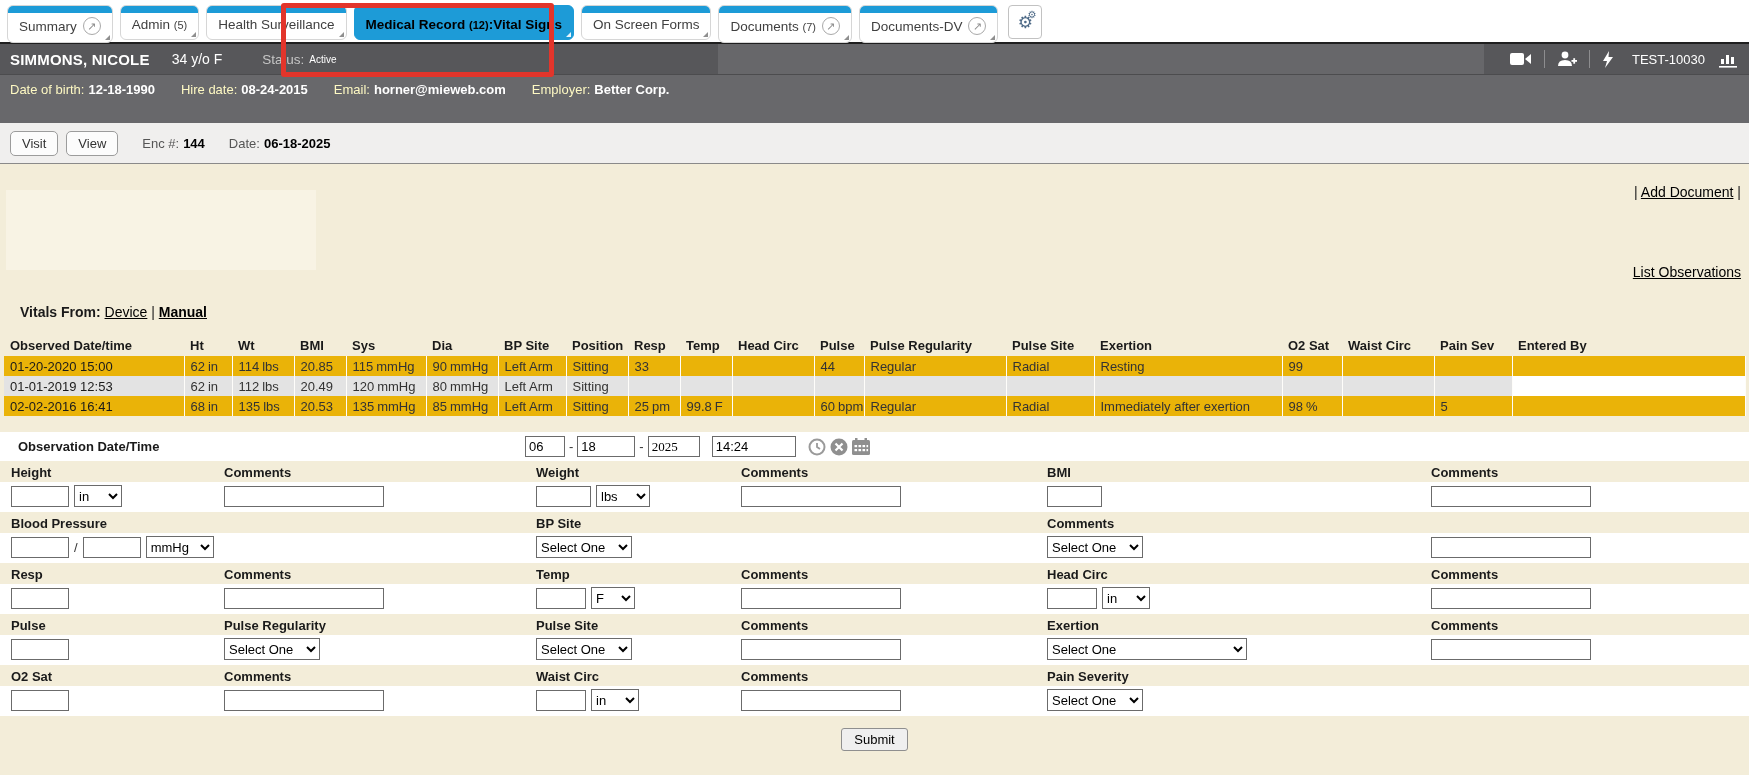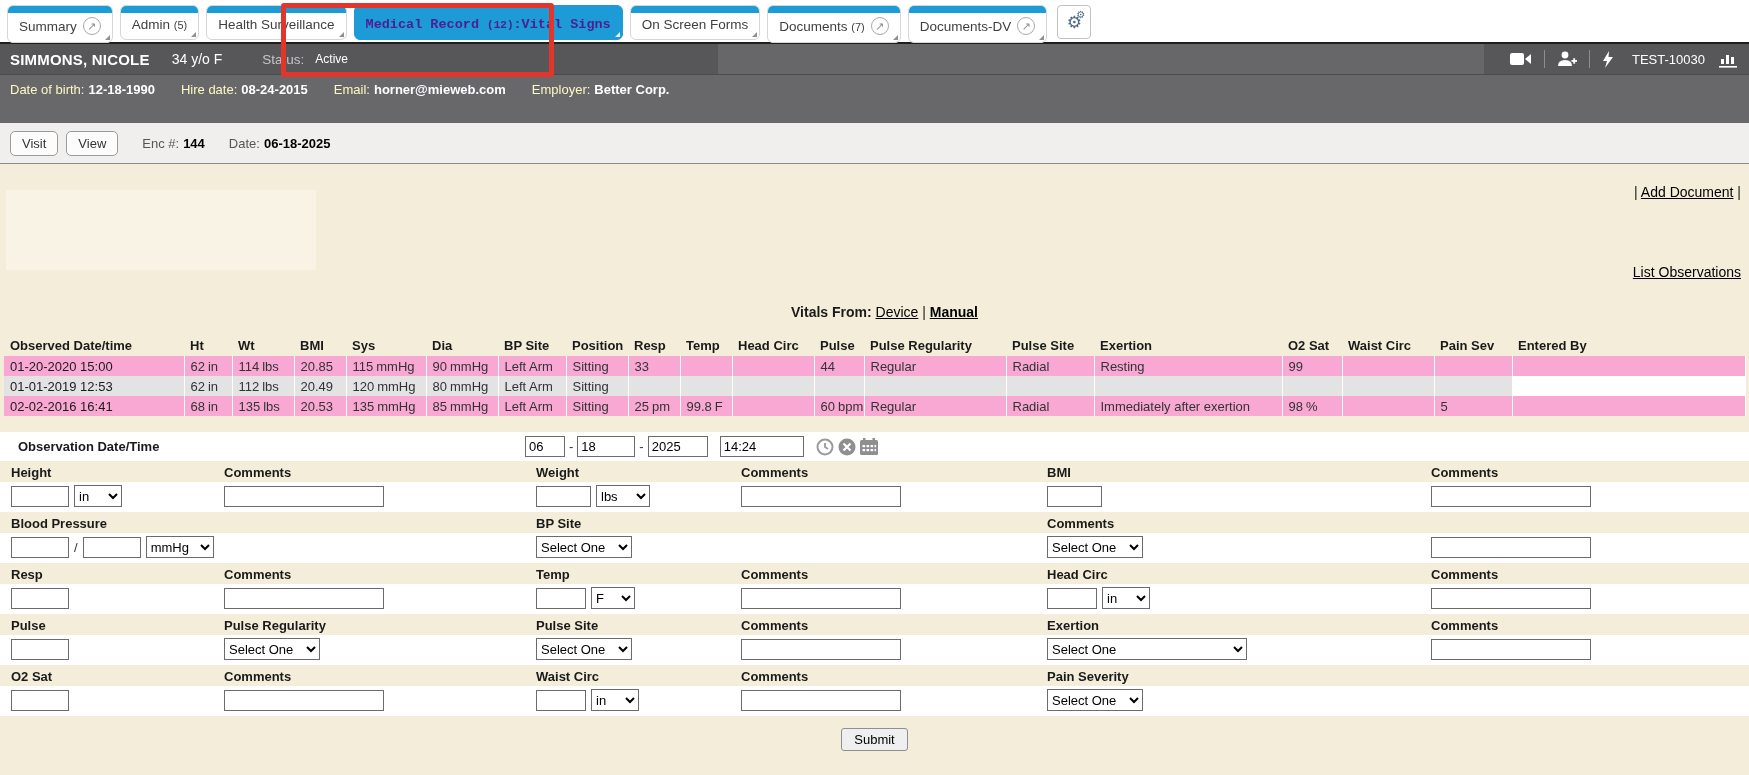--- a/index.html
+++ b/index.html
@@ -6,38 +6,38 @@
   html,body { background:#fff; }
   body { font-family:"Liberation Sans", sans-serif; font-size:13px; color:#1a1a1a; }
   #page { position:relative; width:1749px; height:775px; overflow:hidden; background:#f3edd9; }
 
   
   .tabbar { position:relative; height:44px; background:#fff; border-bottom:2px solid #1f1f1f; display:flex; align-items:flex-start; padding:5px 0 0 7px; }
   .tab { position:relative; display:inline-flex; flex-direction:column; margin-right:7px; border:1px solid #d6d6d6; border-radius:6px; overflow:hidden; background:#fff; cursor:pointer; }
   .tab .topbar { height:7px; background:#1d9bd7; }
   .tab .tbody { display:flex; align-items:center; gap:6px; padding:4px 11px 7px 11px; font-size:13.5px; color:#3f3f3f; }
   .tab.active { background:#1d9bd7; border-color:#1d9bd7; }
-  .tab.active .tbody { color:#4c1d95; font-weight:bold;font-family:Liberation Mono, monospace; }
+  .tab.active .tbody { color:#000000; font-weight:bold; }
   .tab .badge { font-size:11px; }
   .tab::after { content:""; position:absolute; right:2px; bottom:2px; border-left:5px solid transparent; border-bottom:5px solid #8f8f8f; }
   .tab.active::after { border-bottom-color:#e9f5fb; }
   .extlink { width:18px; height:18px; border:1px solid #a9a9a9; border-radius:50%; display:inline-flex; align-items:center; justify-content:center; color:#8e8e8e; font-size:11px; line-height:1; background:#fff; }
   .gearbtn { margin-left:3px; width:34px; height:34px; border:1px solid #c2c2c2; border-radius:4px; background:#fff; display:inline-flex; align-items:center; justify-content:center; cursor:pointer; position:relative; }
   .gearbtn .g1 { font-size:17px; color:#4e6a87; line-height:1; }
   .gearbtn .g2 { position:absolute; top:4px; right:5px; font-size:10px; color:#4e6a87; line-height:1; }
   #red-annotation { position:absolute; left:281px; top:3px; width:273px; height:74px; border:5px solid #e2352b; border-radius:3px; z-index:60; pointer-events:none; }
 
   
   .prow1 { position:relative; height:30px; background:#57575a; color:#fff; display:flex; align-items:center; }
   .prow1 .lightstrip { position:absolute; left:718px; top:0; bottom:0; width:766px; background:#67676a; }
   .prow1 .inner { position:relative; z-index:2; display:flex; align-items:center; width:100%; padding:0 10px; }
   .pname { font-size:15px; font-weight:bold; letter-spacing:.2px; }
   .page-sex { margin-left:22px; font-size:14px; }
   .pstat-label { margin-left:40px; color:#c6c6c6; font-size:13.5px; }
-  .pstat-val { margin-left:11px; font-size:12px; }
+  .pstat-val { margin-left:5px; font-size:10px; }
   .hdr-icons { margin-left:auto; display:flex; align-items:center; gap:12px; }
   .vdiv { width:1px; height:18px; background:#8d8d8f; }
   .pid { font-size:13px; margin:0 2px 0 6px; }
   .prow2 { height:49px; background:#68686b; color:#fff; padding:7px 10px 0 10px; display:flex; gap:26px; align-items:flex-start; border-top:1px solid #4c4c4e; }
   .prow2 .fld { white-space:nowrap; }
   .prow2 .lab { color:#fef9c3; }
   .prow2 .val { color:#fff; font-weight:bold; margin-left:4px; }
 
   
   .toolbar { height:41px; background:#f0efee; border-bottom:1px solid #8a8a8a; display:flex; align-items:center; padding:0 10px; gap:8px; }
@@ -47,29 +47,29 @@
   .tdate { margin-left:16px; color:#555; }
 
   
   .content { position:relative; height:611px; background:#f3edd9; }
   .empty-chart { position:absolute; left:6px; top:26px; width:310px; height:80px; background:#f8f3e4; }
   .adddoc { text-align:right; padding:20px 8px 0 0; font-size:14px; }
   .adddoc a { color:#000; }
   .listobs { text-align:right; padding:64px 8px 0 0; font-size:14px; }
   .listobs a { color:#000; }
   a.ulink { text-decoration:underline; cursor:pointer; }
-  .vitalsfrom { padding:24px 0 0 20px; font-size:14px;text-align:center; }
+  .vitalsfrom { padding:24px 0 0 20px; font-size:14px; }
   .vitalsfrom .cap { font-weight:bold; }
   .vitalsfrom a { color:#000; }
   .vitalsfrom .manual { font-weight:bold; }
 
   
   table.vtable { border-collapse:collapse; table-layout:fixed; width:1741px; margin:14px 0 0 4px; font-size:13px; }
   table.vtable th { text-align:left; font-weight:bold; padding:4px 4px 3px 6px; white-space:nowrap; overflow:hidden; }
-  table.vtable td { background:#f9a8d4; padding:2px 4px 2px 6px; white-space:nowrap; overflow:hidden; border-right:1px solid rgba(255,255,255,.85); height:20px; }
+  table.vtable td { background:#eab308; padding:2px 4px 2px 6px; white-space:nowrap; overflow:hidden; border-right:1px solid rgba(255,255,255,.85); height:20px; }
   table.vtable tr.alt td { background:#e3e3e3; }
   table.vtable tr.alt td:last-child { background:#fff; }
   table.vtable a.cell-link { color:#333; cursor:pointer;text-align:right; }
   table.vtable .unit { color:#333; margin-left:3px; }
 
   
   .formwrap { margin-top:16px; }
   .obsrow { background:#fff; display:grid; grid-template-columns:525px 1fr; align-items:center; min-height:29px; padding:3px 0; }
   .obsrow .olabel { font-weight:bold; padding-left:18px; }
   .obsrow .octrls { display:flex; align-items:center; gap:4px; }
@@ -337,21 +337,21 @@
 
     <div class="formwrap">
 
       <div class="obsrow">
         <span class="olabel">Observation Date/Time</span>
         <span class="octrls">
           <input class="ti" style="width: 40px;" value="06">
           <span class="dash">-</span>
           <input class="ti" style="width: 58px;" value="18">
           <span class="dash">-</span>
-          <input class="ti" style="width: 60px;" value="2025">
+          <input class="ti" style="width: 52px; font-family: Liberation Serif, serif;" value="2025">
           <span style="width:4px"></span>
           <input class="ti" style="width: 84px;" value="14:24">
           <span style="width:4px"></span>
           <button class="icobtn">
             <svg class="ic" width="18" height="18" viewBox="0 0 18 18">
                 <circle cx="9" cy="9" r="7.5" fill="none" stroke="#9a9a9a" stroke-width="2"></circle>
                 <path d="M9 5 L9 9 L12 11" fill="none" stroke="#9a9a9a" stroke-width="1.8"></path>
               </svg>
           </button>
           <button class="icobtn">

